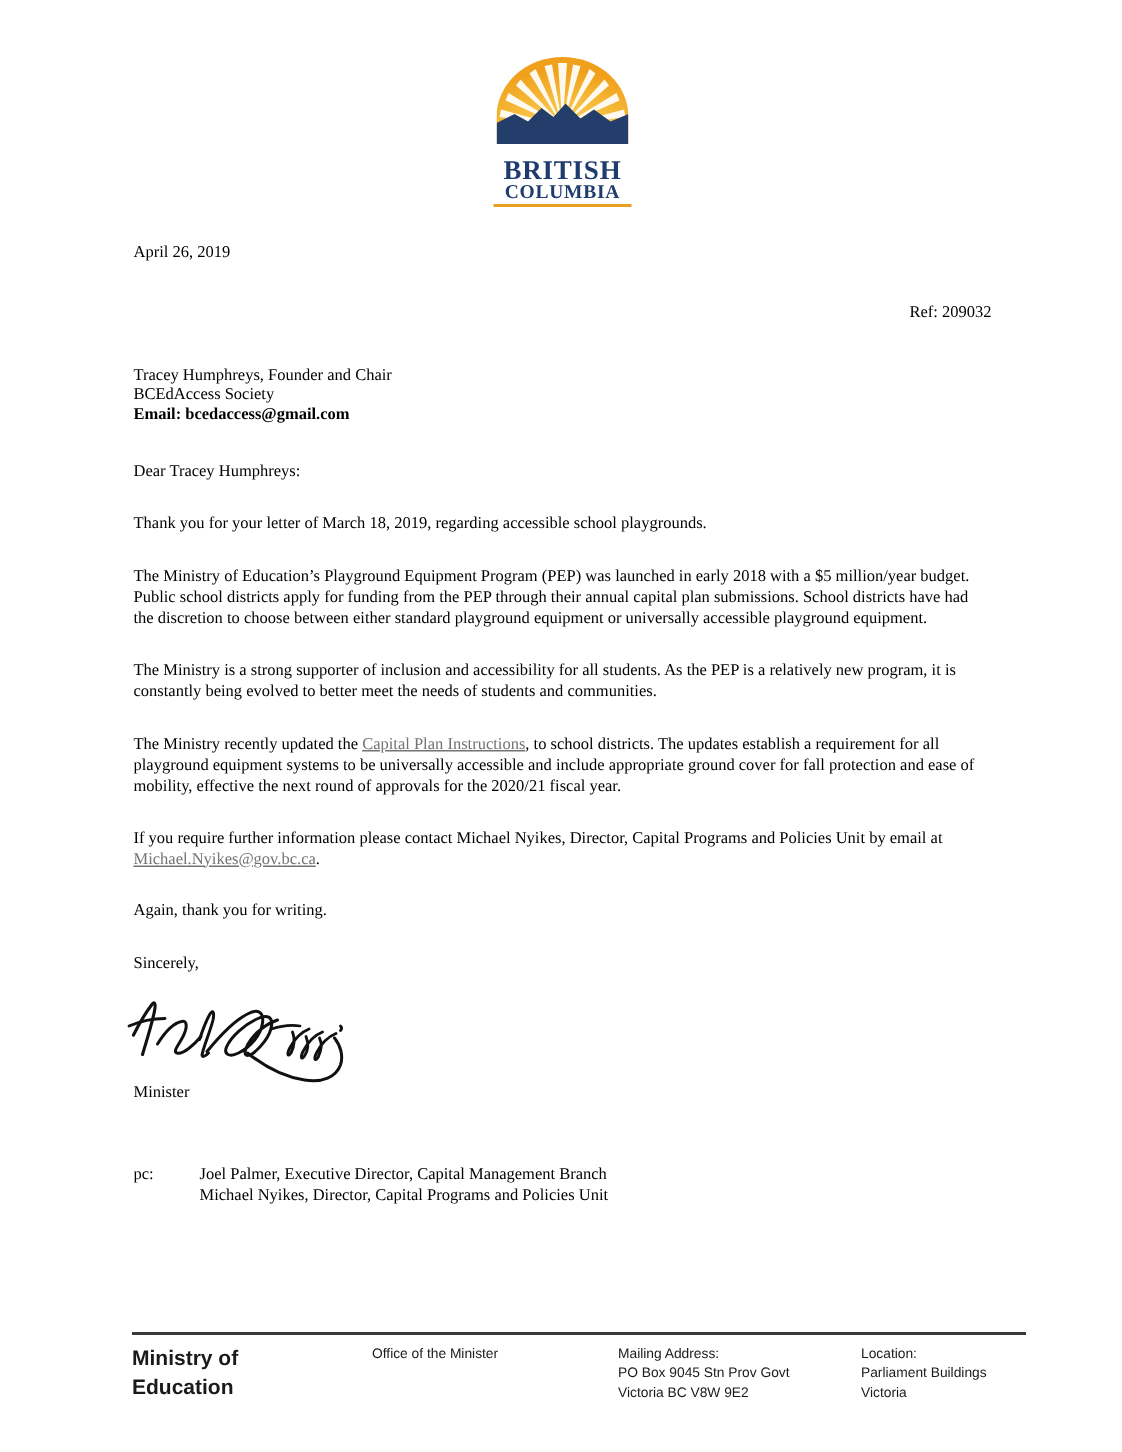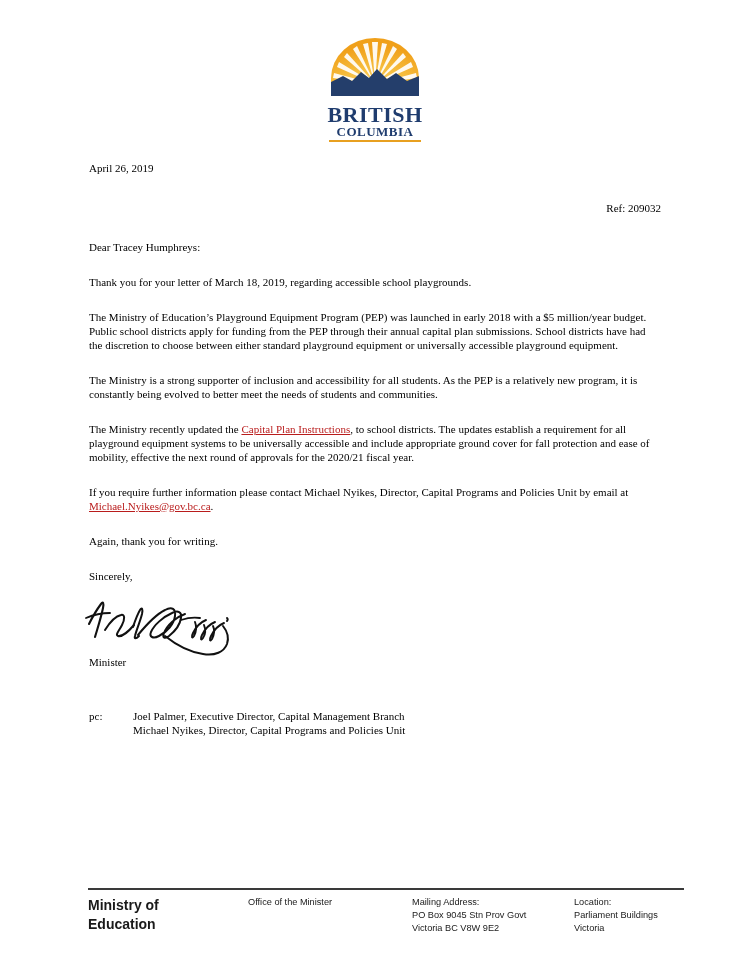--- a/index.html
+++ b/index.html
@@ -41,21 +41,21 @@
     margin-top: 4px;
     line-height: 1.0;
   }
   .logo-word {
     display: block;
     font-family: "Liberation Serif", "DejaVu Serif", serif;
     color: #1f3c6e;
     font-weight: 700;
     letter-spacing: 0.5px;
   }
-  .logo-word-1 { font-size: 22px; }
+  .logo-word-1 { font-size: 18px; }
   .logo-word-2 { font-size: 13px; margin-top: -1px; }
   .logo-rule {
     margin: 2px auto 0 auto;
     width: 92px;
     height: 2px;
     background: #e8a020;
   }
 
   
   .letter {
@@ -78,21 +78,21 @@
   .addressee .email-line { font-weight: 700; }
 
   .salutation { margin: 25px 0 0 0; }
 
   .para {
     margin: 21px 0 0 0;
     text-align: left;
   }
 
   a.doclink {
-    color: #b91c1c;
+    color: #737373;
   }
 
   
   .sign-wrap {
     position: relative;
     height: 58px;
     margin-top: 14px;
   }
   .signature-svg {
     position: absolute;
@@ -183,20 +183,25 @@
     </div>
     <div class="logo-rule"></div>
   </div>
 
   <div class="letter">
 
     <div class="date-line">April 26, 2019</div>
 
     <div class="ref-line">Ref: 209032</div>
 
+    <div class="addressee">
+      <div>Tracey Humphreys, Founder and Chair</div>
+      <div>BCEdAccess Society</div>
+      <div class="email-line">Email: bcedaccess@gmail.com</div>
+    </div>
 
     <div class="salutation">Dear Tracey Humphreys:</div>
 
     <p class="para">Thank you for your letter of March 18, 2019, regarding accessible school playgrounds.</p>
 
     <p class="para">The Ministry of Education’s Playground Equipment Program (PEP) was launched in early 2018 with a $5 million/year budget. Public school districts apply for funding from the PEP through their annual capital plan submissions. School districts have had the discretion to choose between either standard playground equipment or universally accessible playground equipment.</p>
 
     <p class="para">The Ministry is a strong supporter of inclusion and accessibility for all students. As the PEP is a relatively new program, it is constantly being evolved to better meet the needs of students and communities.</p>
 
     <p class="para"><span>The Ministry recently updated the </span><a class="doclink" href="#">Capital Plan Instructions</a><span>, to school districts. The updates establish a requirement for all playground equipment systems to be universally accessible and include appropriate ground cover for fall protection and ease of mobility, effective the next round of approvals for the 2020/21 fiscal year.</span></p>

